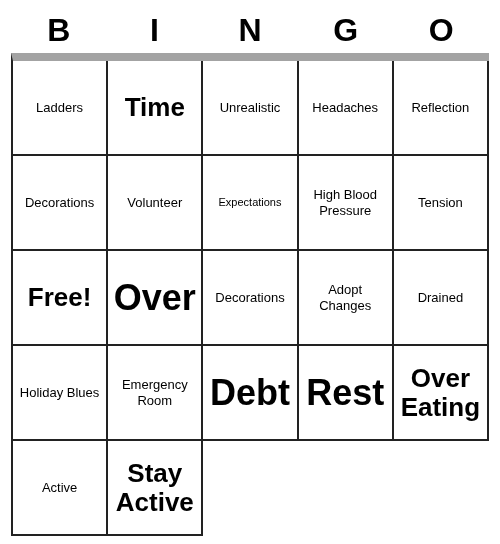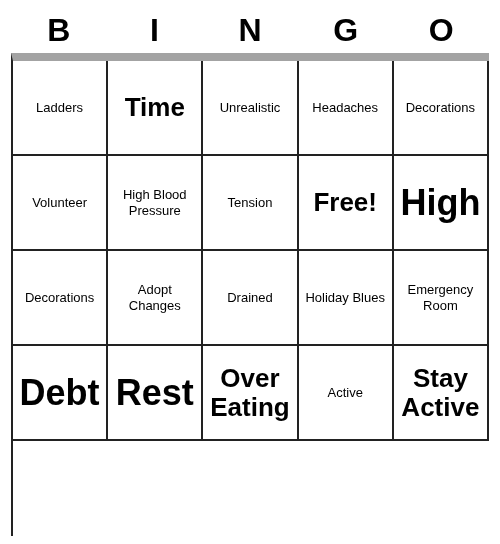--- a/index.html
+++ b/index.html
@@ -83,36 +83,42 @@
     <div class="cell">
       <span class="text-lg">Time</span>
     </div>
     <div class="cell">
       <span class="text">Unrealistic</span>
     </div>
     <div class="cell">
       <span class="text">Headaches</span>
     </div>
     <div class="cell">
+      <span class="text">Reflection</span>
+    </div>
+    <div class="cell">
       <span class="text">Decorations</span>
     </div>
     <div class="cell">
       <span class="text">Volunteer</span>
+    </div>
+    <div class="cell">
+      <span class="text" style="font-size: 11px;">Expectations</span>
     </div>
     <div class="cell">
       <span class="text">High Blood Pressure</span>
     </div>
     <div class="cell">
       <span class="text">Tension</span>
     </div>
     <div class="cell">
       <span class="text-lg">Free!</span>
     </div>
     <div class="cell">
-      <span class="text-xxl">High</span>
+      <span class="text-xxl">Over</span>
     </div>
     <div class="cell">
       <span class="text">Decorations</span>
     </div>
     <div class="cell">
       <span class="text">Adopt Changes</span>
     </div>
     <div class="cell">
       <span class="text">Drained</span>
     </div>

